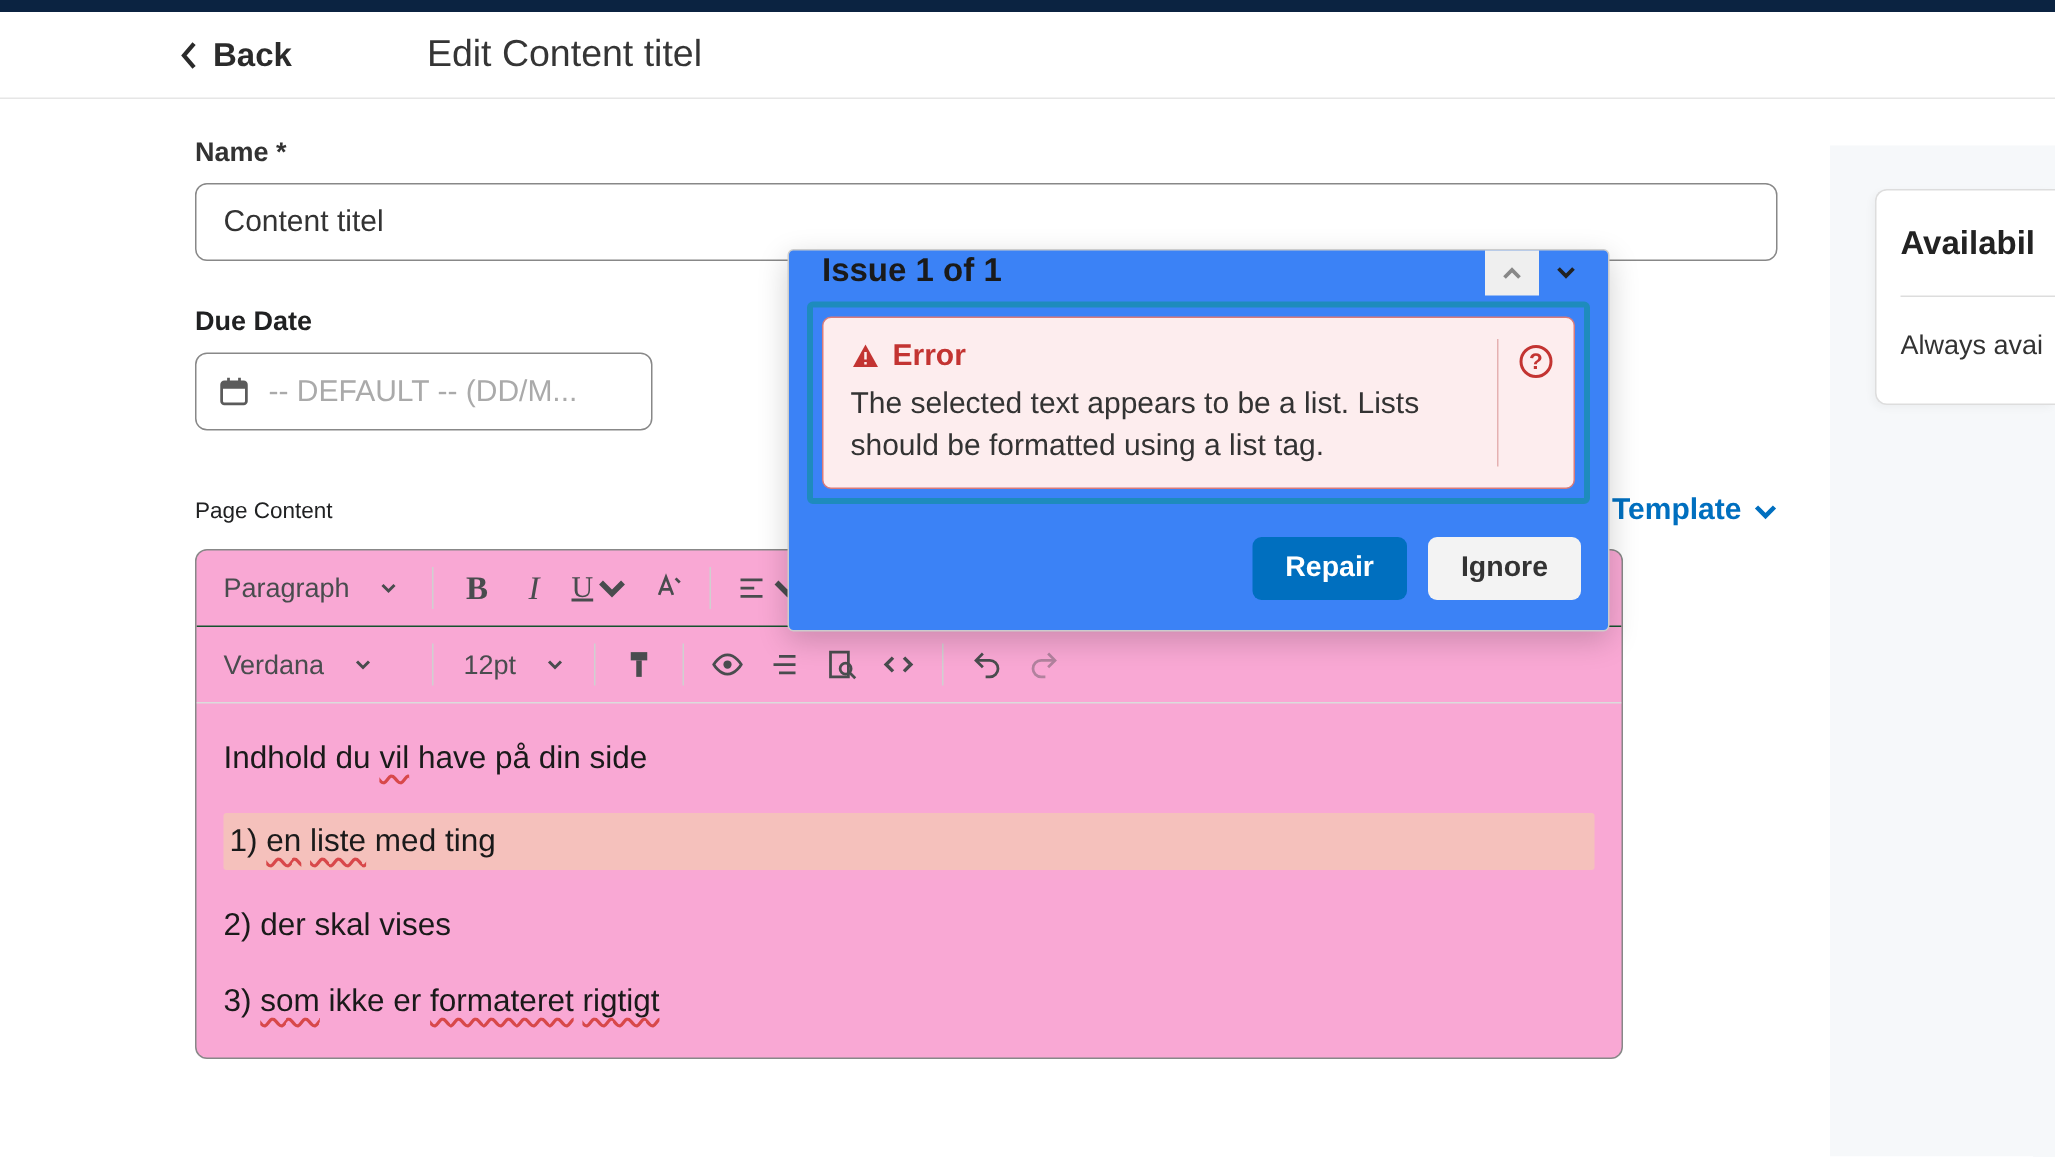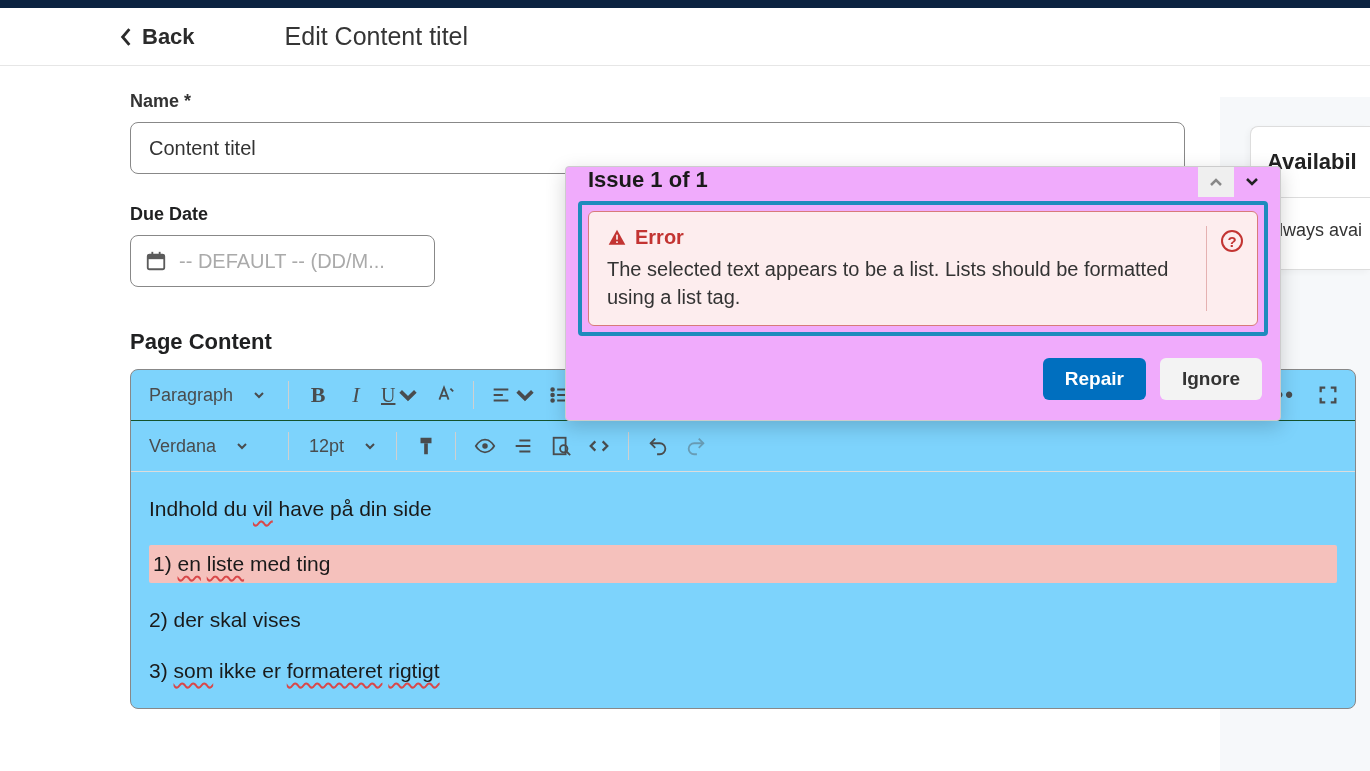--- a/index.html
+++ b/index.html
@@ -87,39 +87,39 @@
   }
 
   .page-content-header {
     display: flex;
     justify-content: space-between;
     align-items: center;
     width: 1055px;
     margin-top: 42px;
   }
   .page-content-label {
-    font-size: 22px;
-    font-weight: 700;
+    font-size: 15px;
+    font-weight: 400;
   }
   .select-template {
     color: #006fbf;
     font-size: 20px;
     font-weight: 600;
     display: flex;
     align-items: center;
     gap: 8px;
     cursor: pointer;
   }
 
   .editor-box {
-    width: 1226px;
+    width: 952px;
     border: 1px solid #888;
     border-radius: 8px;
     margin-top: 14px;
-    background: #7dd3fc;
+    background: #f9a8d4;
     overflow: hidden;
   }
   .toolbar {
     border-bottom: 1px solid #dcdcdc;
   }
   .toolbar-row {
     display: flex;
     align-items: center;
     padding: 8px 10px;
     gap: 4px;
@@ -199,27 +199,26 @@
     display: block;
     padding: 4px 4px;
     border-radius: 2px;
   }
 
   
   .popover {
     position: absolute;
     top: 100px;
     left: 525px;
-    width: 716px;
-    background: #f0abfc;
+    width: 548px;
+    background: #3b82f6;
     border: 1px solid #ccc;
     border-radius: 4px;
     box-shadow: 0 6px 20px rgba(0,0,0,0.18);
     z-index: 20;
-    margin-left: 40px;
   }
   .popover-head {
     display: flex;
     align-items: center;
     justify-content: space-between;
     padding: 0 10px 0 22px;
     height: 30px;
   }
   .issue-count {
     font-size: 22px;

